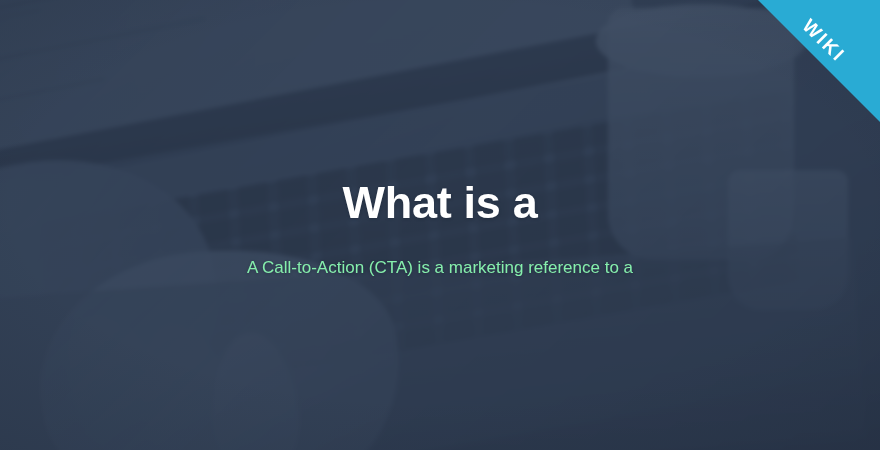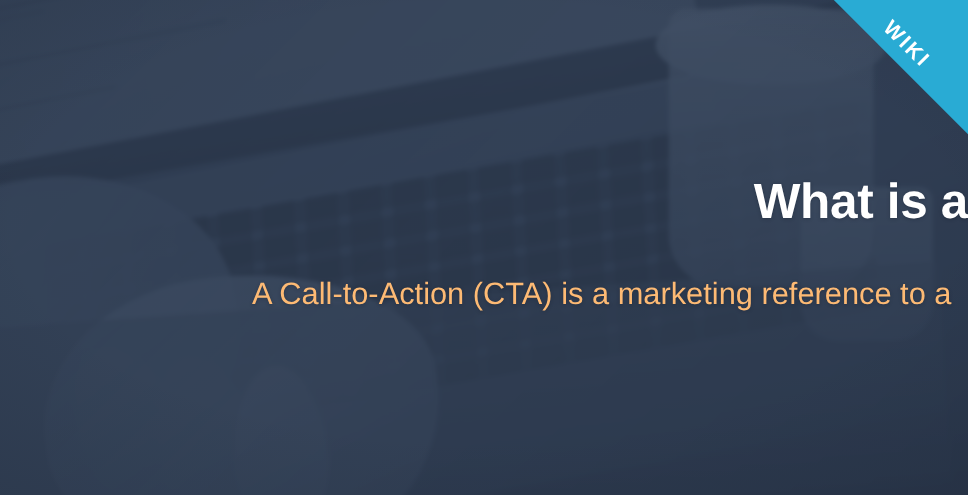--- a/index.html
+++ b/index.html
@@ -211,43 +211,43 @@
     letter-spacing: 2.2px;
     line-height: 1;
   }
 
   
   .content {
     position: absolute;
     inset: 0;
     display: flex;
     flex-direction: column;
-    align-items: flex-end;
+    align-items: center;
     justify-content: center;
     text-align: center;
     padding-top: 10px;
     box-sizing: border-box;
     border-radius: 25px;
   }
   .title {
     color: #ffffff;
     font-size: 45px;
     font-weight: bold;
     line-height: 1.22;
     letter-spacing: -0.3px;
     margin: 0 0 20px 0;
     text-shadow: 0 1px 3px rgba(20,28,42,.35);
   }
   .title-line { display: block; }
   .body {
-    color: #fdba74;
-    font-size: 28px;
+    color: #86efac;
+    font-size: 17px;
     font-weight: normal;
     line-height: 1.52;
-    margin: 15px;
+    margin: 4px;
     max-width: 700px;
     text-shadow: 0 1px 3px rgba(20,28,42,.35);
   }
   .body-line { display: block; }
 </style>
 </head>
 <body>
 
 <div id="banner">
 

